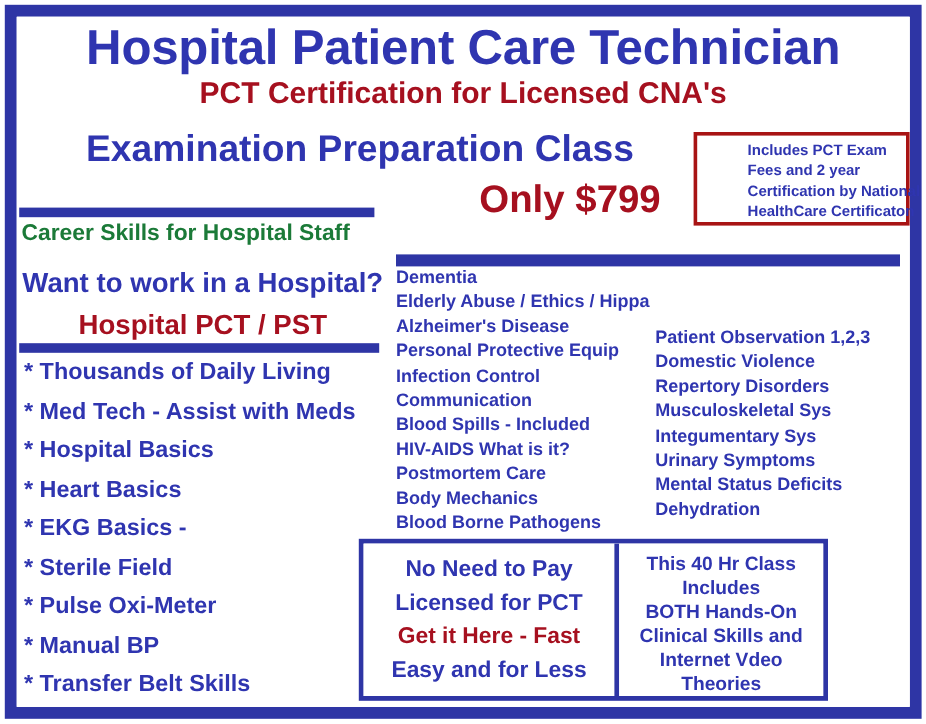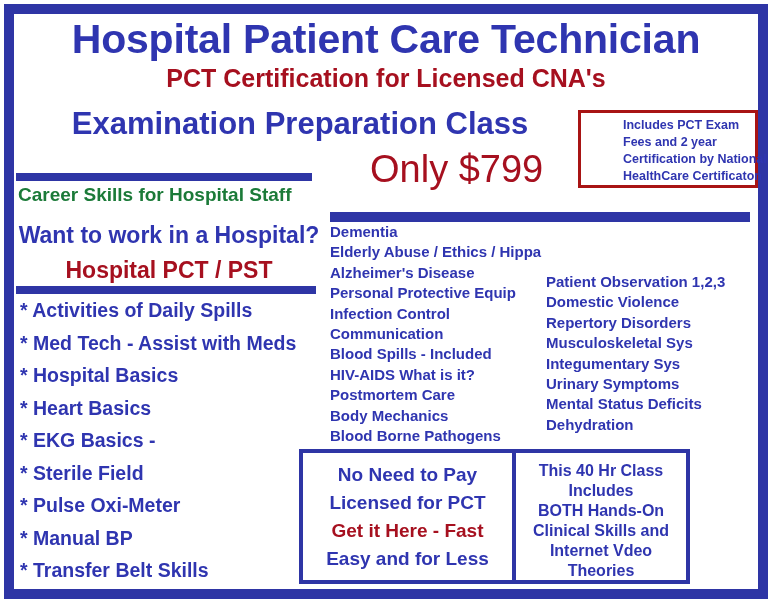--- a/index.html
+++ b/index.html
@@ -74,23 +74,23 @@
     font-size: 31px;
     font-weight: bold;
     color: #2f35b0;
     white-space: nowrap;
   }
   .price {
     position: absolute;
     left: 370px;
     top: 148px;
     width: 210px;
-    text-align: left;
-    font-size: 38px;
-    font-weight: normal;
+    text-align: center;
+    font-size: 32px;
+    font-weight: bold;
     color: #a6101f;
     white-space: nowrap;
   }
 
   
   .note-box {
     position: absolute;
     left: 578px;
     top: 110px;
     width: 180px;
@@ -262,21 +262,21 @@
 
   <div class="rule rule-left-top"></div>
   <div class="rule rule-left-bot"></div>
   <div class="rule rule-right-top"></div>
 
   <div class="career-skills">Career Skills for Hospital Staff</div>
   <div class="want-work">Want to work in a Hospital?</div>
   <div class="pct-pst">Hospital PCT / PST</div>
 
   <div class="left-list">
-    <div class="item">* Activities of Daily Spills</div>
+    <div class="item">* Thousands of Daily Living</div>
     <div class="item">* Med Tech - Assist with Meds</div>
     <div class="item">* Hospital Basics</div>
     <div class="item">* Heart Basics</div>
     <div class="item">* EKG Basics -</div>
     <div class="item">* Sterile Field</div>
     <div class="item">* Pulse Oxi-Meter</div>
     <div class="item">* Manual BP</div>
     <div class="item">* Transfer Belt Skills</div>
   </div>
 

